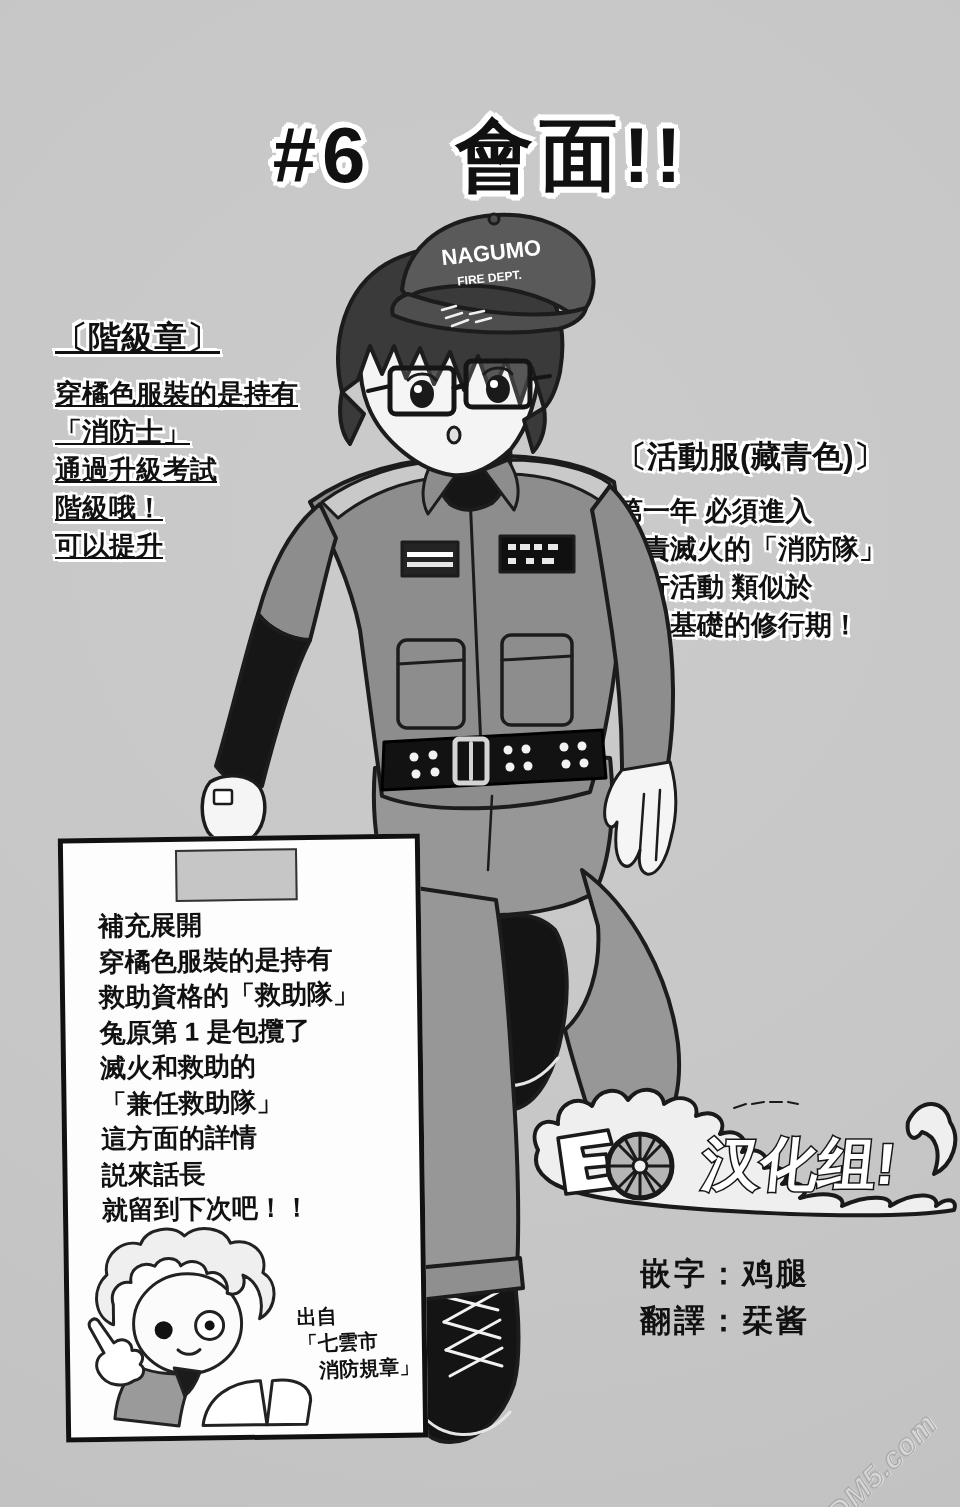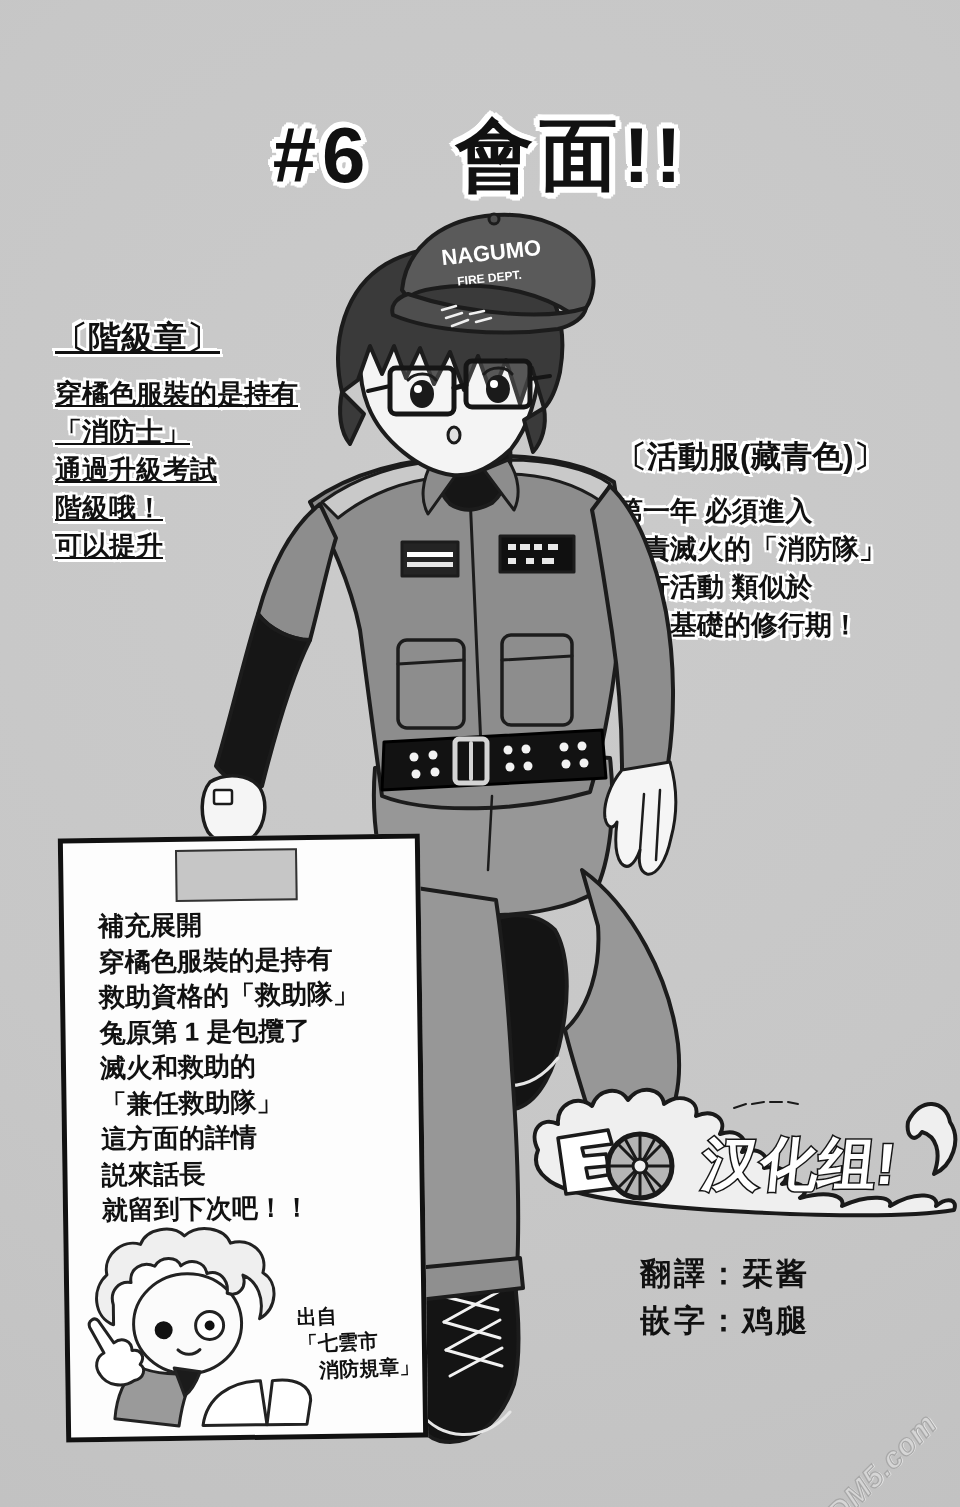--- a/index.html
+++ b/index.html
@@ -269,19 +269,19 @@
             <path d="M224,26 l12,-2"></path>
             <path d="M242,24 l12,0"></path>
             <path d="M260,24 l10,2"></path>
         </g>
       </g>
       <text x="280" y="106" text-anchor="middle" font-size="58" font-weight="bold" fill="#ffffff" stroke="#161616" stroke-width="3" style="paint-order:stroke" font-family="Liberation Sans, DejaVu Sans, sans-serif" transform="skewX(-6)">汉化组!</text>
     </svg>
   </div>
 
   <div id="credits">
+    <div class="ln">嵌字：鸡腿</div>
     <div class="ln">翻譯：栞酱</div>
-    <div class="ln">嵌字：鸡腿</div>
   </div>
 
   <div id="watermark">DM5.com</div>
 
 </div>
 
 </body></html>

